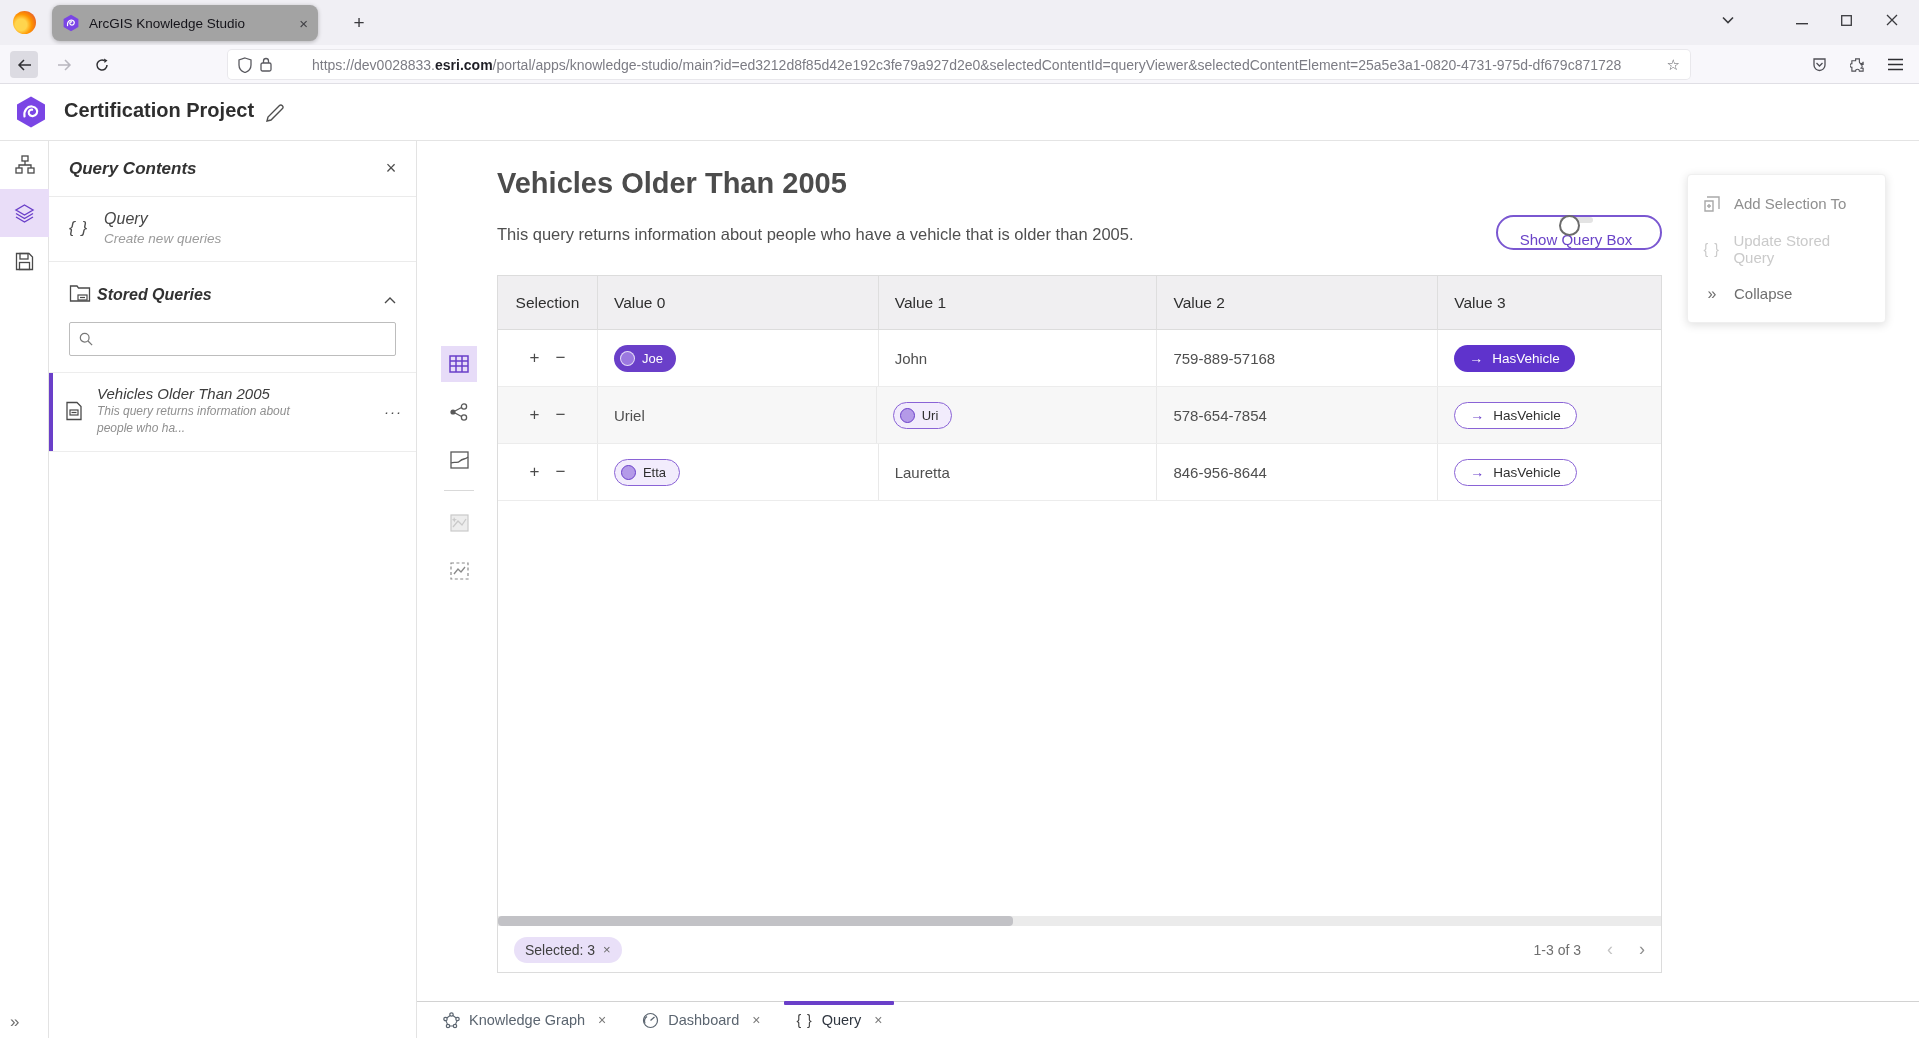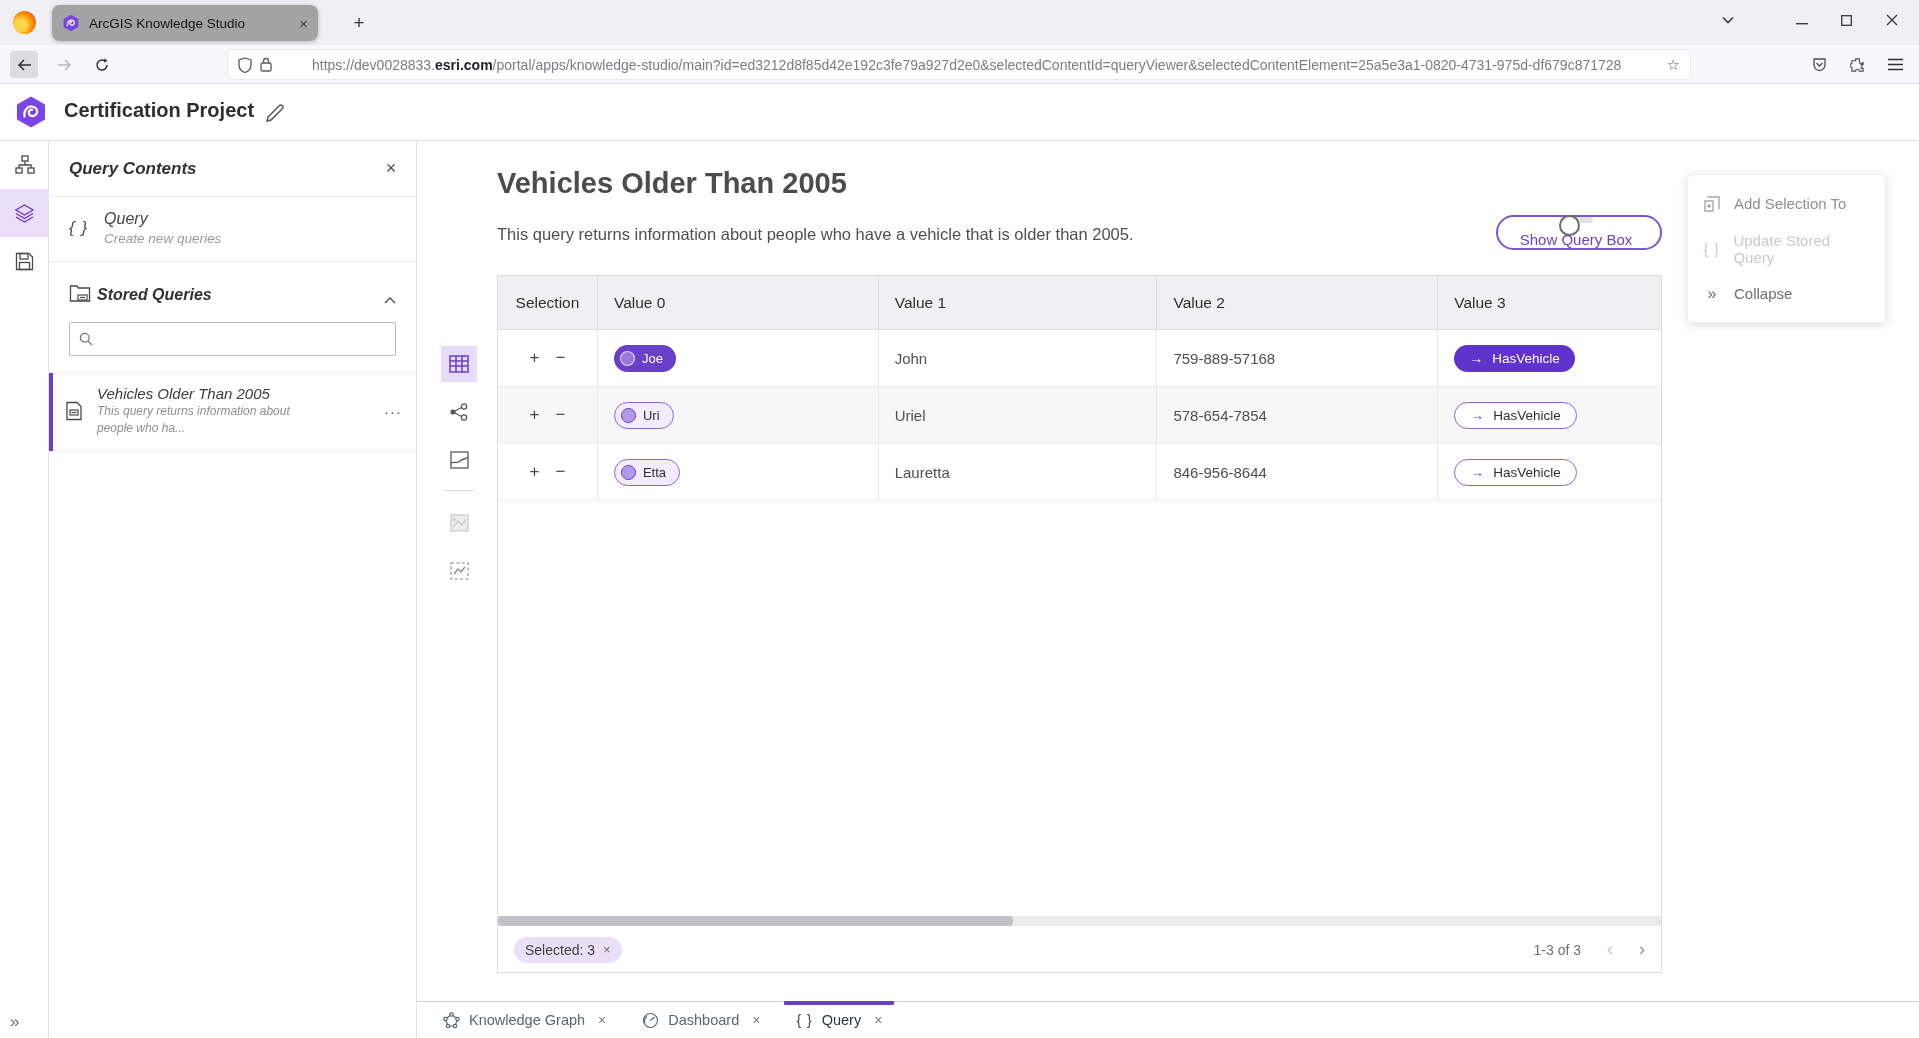--- a/index.html
+++ b/index.html
@@ -384,27 +384,27 @@
           <span>HasVehicle</span>
         </span>
       </div>
     </div>
 
     <div class="trow drow alt">
       <div class="tcell c0">
         <span class="sel-btn">+</span>
         <span class="sel-btn">−</span>
       </div>
+      <div class="tcell c2">Uriel</div>
       <div class="tcell c1">
         <span class="epill outline">
           <span class="dot"></span>
           <span>Uri</span>
         </span>
       </div>
-      <div class="tcell c2">Uriel</div>
       <div class="tcell c3">578-654-7854</div>
       <div class="tcell c4">
         <span class="rpill outline">
           <span class="arr">→</span>
           <span>HasVehicle</span>
         </span>
       </div>
     </div>
 
     <div class="trow drow">

